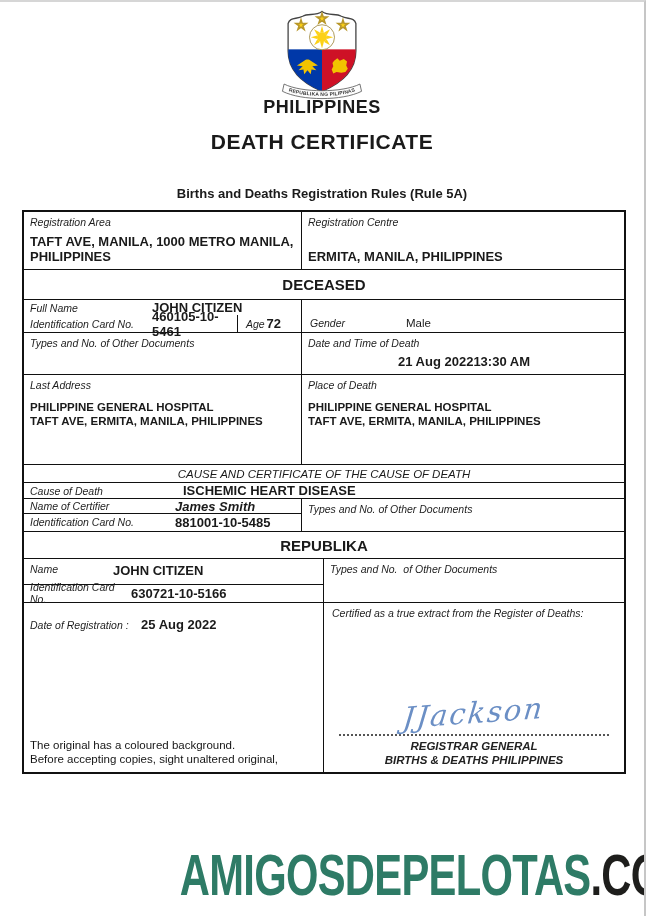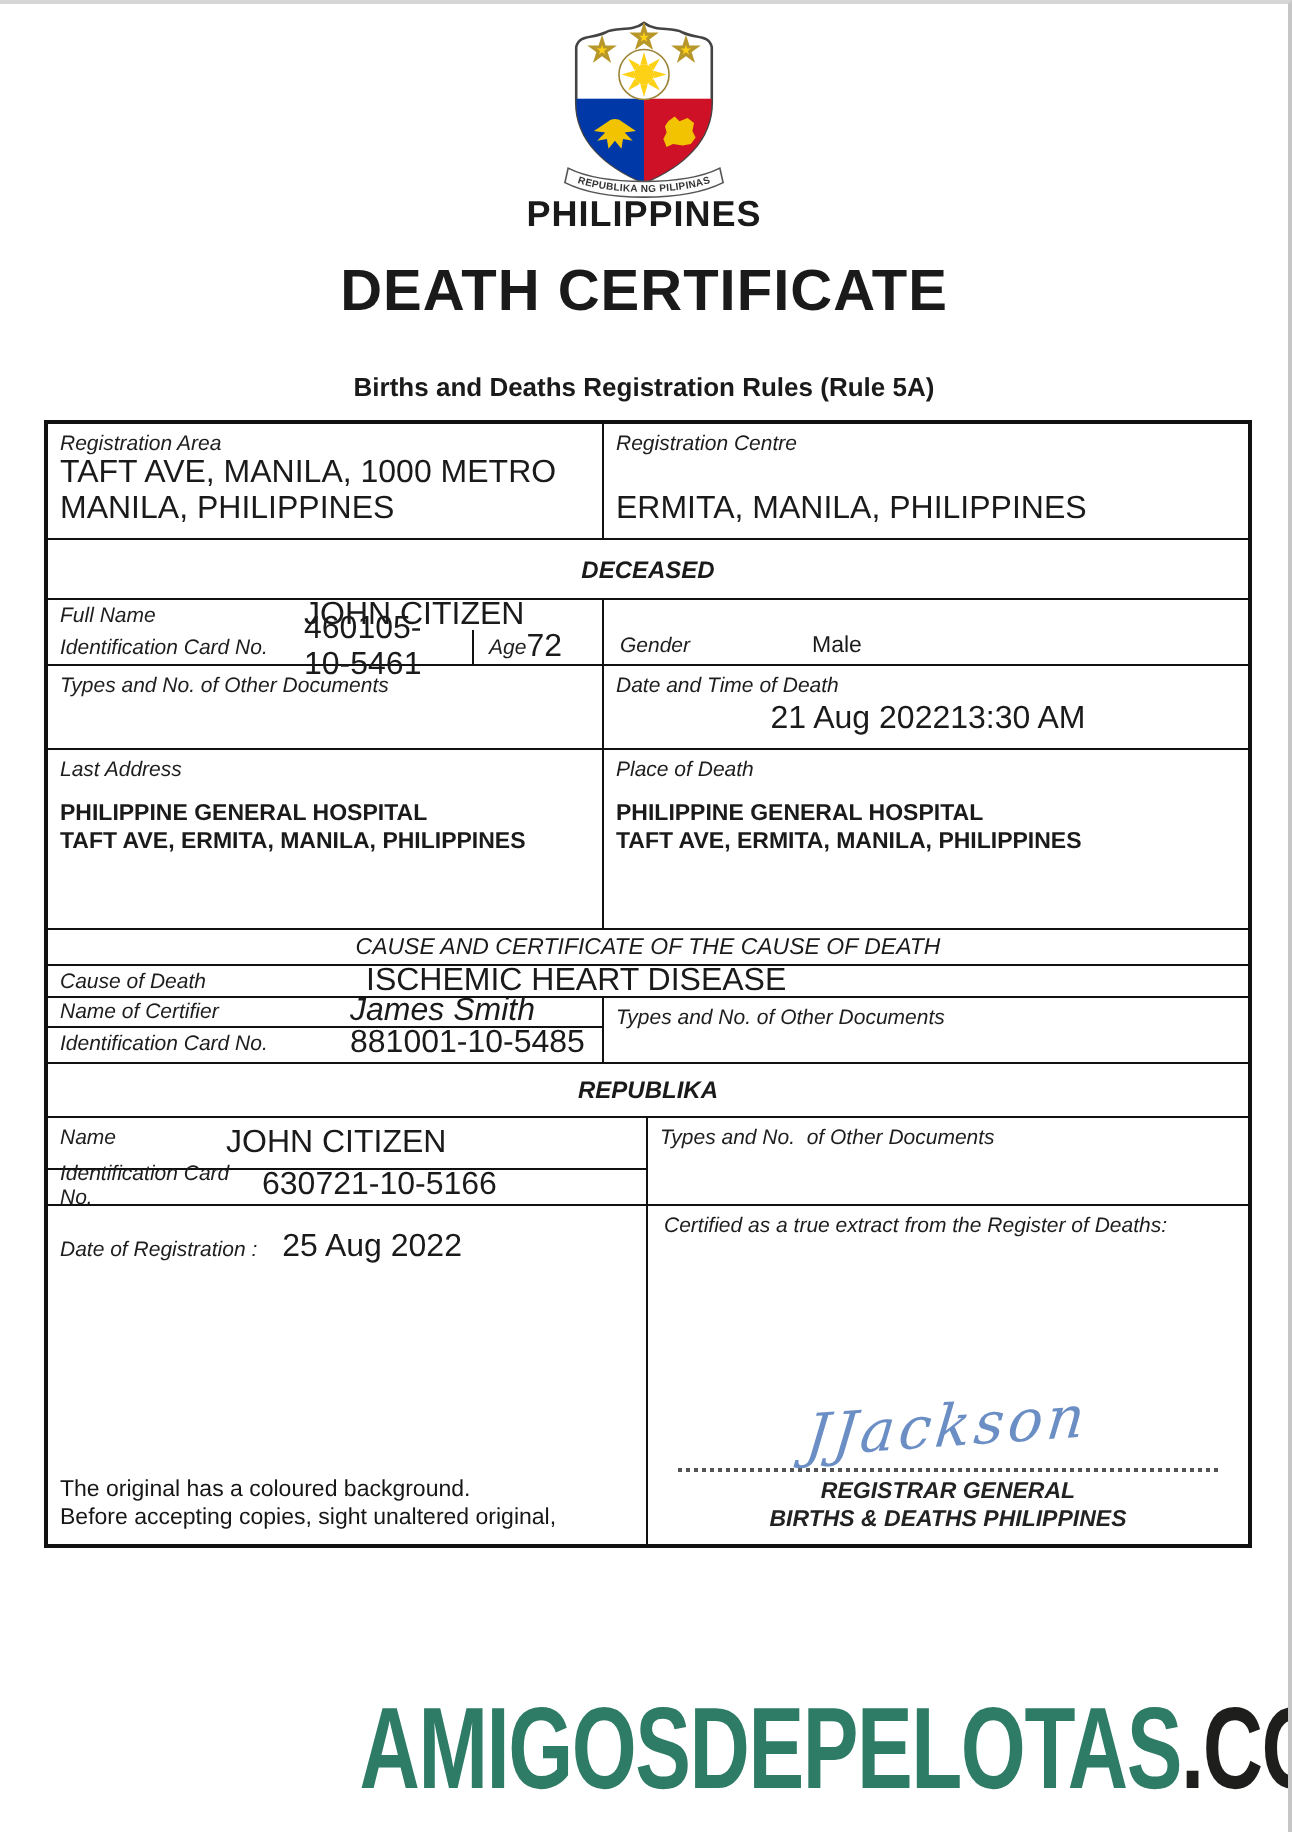--- a/index.html
+++ b/index.html
@@ -7,38 +7,38 @@
   .page {
     position:relative; width:646px; height:916px; background:#fff;
     border-top:2px solid #d6d6d6; border-right:2px solid #c6c6c6;
     font-family:"Liberation Sans", sans-serif; color:#1a1a1a; overflow:hidden;
   }
   
   .emblem { position:absolute; left:50%; transform:translateX(-50%); top:7px; }
   .country { position:absolute; top:95px; left:0; right:0; text-align:center;
              font-size:18px; font-weight:bold; letter-spacing:.5px; }
   .title   { position:absolute; top:128px; left:0; right:0; text-align:center;
-             font-size:29px; font-weight:bold; letter-spacing:.5px; }
+             font-size:21px; font-weight:bold; letter-spacing:.5px; }
   .subtitle{ position:absolute; top:184px; left:0; right:0; text-align:center;
              font-size:13px; font-weight:bold; }
   
   .tbl { position:absolute; left:22px; top:208px; width:604px; height:564px;
          border:2px solid #111; display:flex; flex-direction:column; }
   .trow { display:flex; border-bottom:1.5px solid #111; }
   .trow:last-child { border-bottom:none; }
   .cl  { width:278px; border-right:1.5px solid #111; }
   .cl2 { width:300px; border-right:1.5px solid #111; }
   .cr  { flex:1; }
   .pad { padding:4px 6px 5px 6px; }
   .colsb { display:flex; flex-direction:column; justify-content:space-between; }
   .lbl { font-style:italic; font-size:10.5px; color:#1d1d1d; }
-  .val { font-weight:normal; font-size:16px; }
+  .val { font-weight:bold; font-size:13px; }
   .vreg{ font-size:11.5px; }
   .sechdr { align-items:center; justify-content:center; text-align:center;
-            font-weight:bold; font-style:italic; font-size:12px; }
+            font-weight:bold; font-size:15px; }
   .minihdr{ align-items:center; justify-content:center; text-align:center;
             font-style:italic; font-size:11.5px; }
   .subrow { display:flex; align-items:center; padding:0 6px; }
   .w122 { flex:0 0 122px; } .w133 { flex:0 0 133px; }
   .w83  { flex:0 0 83px;  } .w101 { flex:0 0 101px; } .w96 { flex:0 0 96px; }
   .r1 { height:58px; } .r2 { height:30px; } .r3 { height:33px; }
   .r4 { height:42px; } .r5 { height:90px; } .r6 { height:18px; }
   .r7 { height:16px; align-items:center;gap:20px; } .r8 { height:33px; }
   .r9 { height:27px; } .r10 { height:44px; } .r11 { flex:1; }
   .r3 .left-stack { display:flex; flex-direction:column; }

